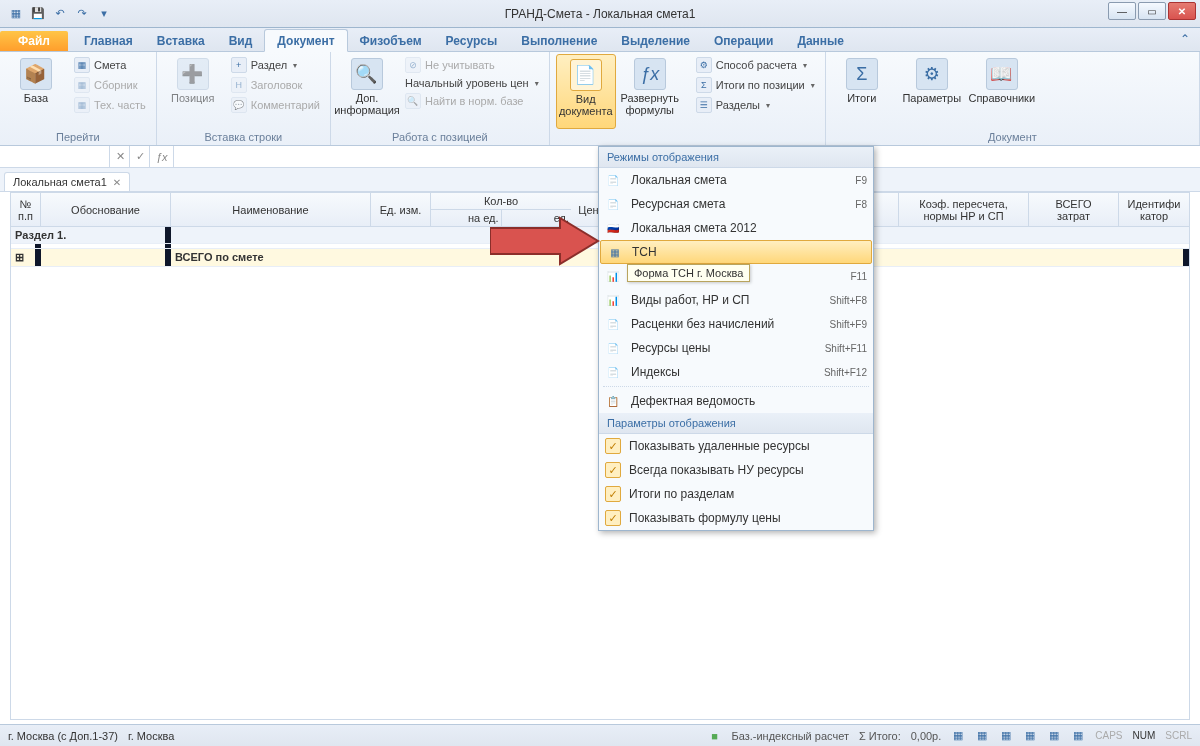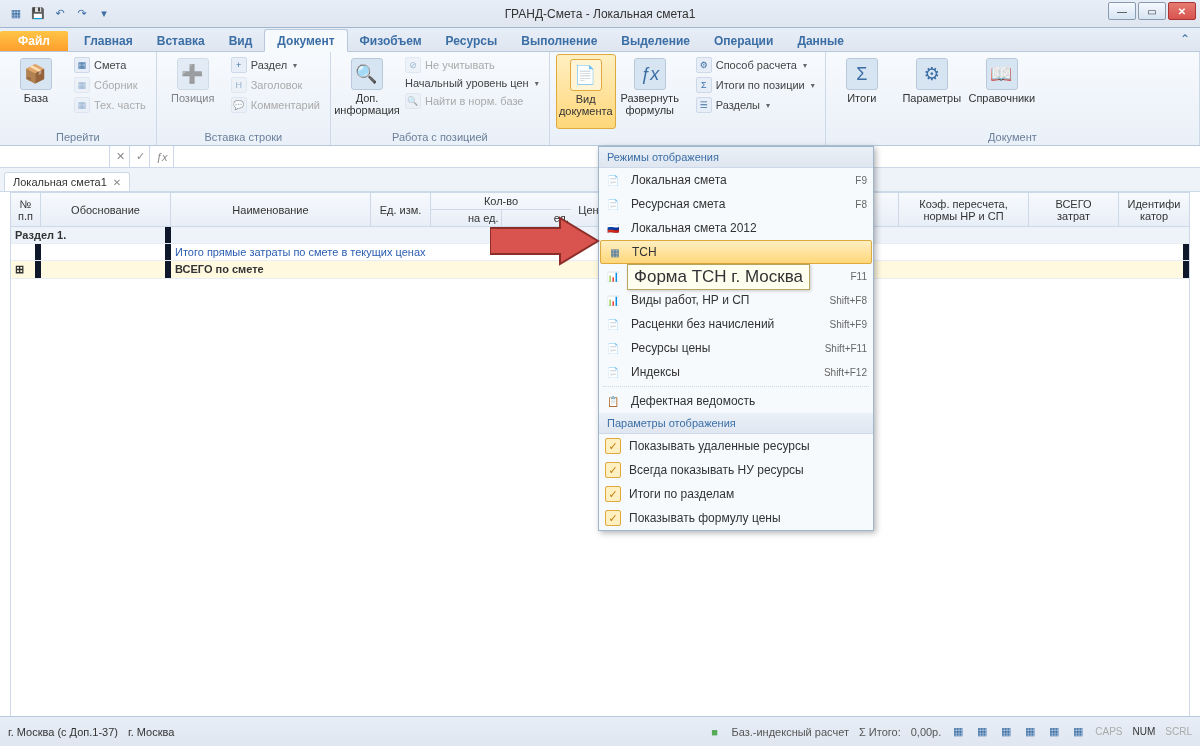--- a/index.html
+++ b/index.html
@@ -62,27 +62,27 @@
 
 .menu { position: absolute; top: 146px; left: 598px; width: 276px; background: #f7fafd; border: 1px solid #9eb6ce; box-shadow: 2px 2px 6px rgba(0,0,0,.3); z-index: 50; font-size: 12px; }
 .menu-hdr { background: linear-gradient(#eaf0f8,#dfe6f0); padding: 4px 8px; font-weight: normal; color: #3b6ea5; font-size: 11px; border-bottom: 1px solid #cdd9e8; }
 .menu-item { display: flex; align-items: center; padding: 4px 6px; gap: 8px; cursor: pointer; }
 .menu-item .mic { width: 18px; height: 16px; display: inline-flex; align-items:center; justify-content:center; font-size:10px; color:#3b6ea5; }
 .menu-item .mlbl { flex: 1; }
 .menu-item .mkey { color: #666; font-size: 10px; }
 .menu-item.hl { background: linear-gradient(#ffefc1,#ffd77a); border: 1px solid #e0a93e; border-radius: 2px; margin: 0 1px; padding: 3px 5px; }
 .menu-sep { border-top: 1px dotted #cdd9e8; margin: 2px 4px; }
 .chk { width: 16px; height: 16px; border: 1px solid #e0a93e; background: #ffefc1; color: #c07d00; display: inline-flex; align-items:center; justify-content:center; font-size: 11px; border-radius: 2px; }
-.tooltip { position: absolute; background: #fffff0; border: 1px solid #b8a45e; padding: 2px 6px; font-size: 17px; box-shadow: 1px 1px 3px rgba(0,0,0,.2); }
+.tooltip { position: absolute; background: #fffff0; border: 1px solid #b8a45e; padding: 2px 6px; font-size: 11px; box-shadow: 1px 1px 3px rgba(0,0,0,.2); }
 
 
 .arrow { position: absolute; top: 216px; left: 490px; z-index: 60; pointer-events: none; }
 
 
-.status { position: absolute; bottom: 0; left: 0; right: 0; height: 30px; background: linear-gradient(#e8eef7,#dfe6f0); border-top: 1px solid #b8c9dc; display: flex; align-items: center; font-size: 11px; padding: 0 8px; gap: 10px; }
+.status { position: absolute; bottom: 0; left: 0; right: 0; height: 22px; background: linear-gradient(#e8eef7,#dfe6f0); border-top: 1px solid #b8c9dc; display: flex; align-items: center; font-size: 11px; padding: 0 8px; gap: 10px; }
 .status .right { margin-left: auto; display: flex; align-items: center; gap: 10px; color: #555; }
 .status .ind { color: #aaa; font-size: 10px; }
 .status .sic { width:14px; height:14px; display:inline-flex; align-items:center; justify-content:center; color:#3b6ea5; }
 </style>
 </head>
 <body>
 
 <div class="titlebar">
   <div class="qat">
     <span class="ic">▦</span>
@@ -285,21 +285,20 @@
 затрат</div>
     <div class="gh" style="width:70px;white-space:pre-line;border-right:none">Идентифи
 катор</div>
   </div>
   <div class="grid-row section">
     <div class="gc" style="width:160px">Раздел 1.</div>
   </div>
   <div class="grid-row">
     <div class="gc" style="width:30px"></div>
     <div class="gc" style="width:130px"></div>
-    <div class="gc" style="flex:1"><a>Итого прямые затраты по смете в текущих ценах</a></div>
   </div>
   <div class="grid-row yellow">
     <div class="gc" style="width:30px">⊞</div>
     <div class="gc" style="width:130px"></div>
     <div class="gc" style="flex:1">ВСЕГО по смете</div>
   </div>
 </div>
 
 <div class="menu">
   <div class="menu-hdr">Режимы отображения</div>

